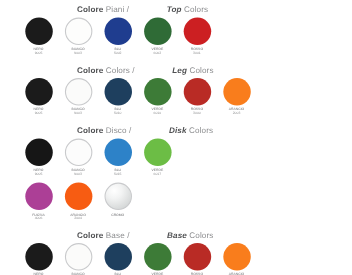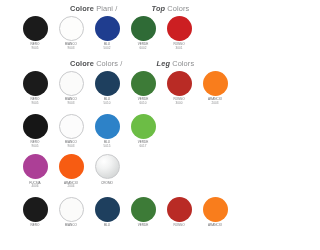--- a/index.html
+++ b/index.html
@@ -159,20 +159,21 @@
           </div>
           <div class="swatch-cell">
             <div class="dot" style="background: rgb(249, 125, 28);"></div>
             <div class="swatch-name">ARANCIO</div>
             <div class="swatch-code">2003</div>
           </div>
         </div>
       </div>
       <div class="sec-gap-2"></div>
       <div class="section">
+        <div class="section-title"><span class="t-strong">Colore</span> <span class="t-reg">Disco</span> <span class="t-sep">/</span> <span class="t-bolditalic">Disk</span> <span class="t-reg">Colors</span></div>
         <div class="swatch-row">
           <div class="swatch-cell">
             <div class="dot" style="background: rgb(22, 22, 22);"></div>
             <div class="swatch-name">NERO</div>
             <div class="swatch-code">9005</div>
           </div>
           <div class="swatch-cell">
             <div class="dot bordered" style="background: rgb(252, 252, 252);"></div>
             <div class="swatch-name">BIANCO</div>
             <div class="swatch-code">9003</div>
@@ -202,20 +203,21 @@
           </div>
           <div class="swatch-cell">
             <div class="dot bordered" style="background: radial-gradient(circle at 34% 28%, rgb(255, 255, 255) 0%, rgb(242, 243, 243) 32%, rgb(223, 225, 225) 62%, rgb(207, 210, 210) 88%, rgb(196, 199, 199) 100%);"></div>
             <div class="swatch-name">CROMO</div>
             <div class="swatch-code"></div>
           </div>
         </div>
       </div>
       <div class="sec-gap-3"></div>
       <div class="section">
+        <div class="section-title"><span class="t-strong">Colore</span> <span class="t-reg">Base</span> <span class="t-sep">/</span> <span class="t-bolditalic">Base</span> <span class="t-reg">Colors</span></div>
         <div class="swatch-row">
           <div class="swatch-cell">
             <div class="dot" style="background: rgb(27, 27, 27);"></div>
             <div class="swatch-name">NERO</div>
           </div>
           <div class="swatch-cell">
             <div class="dot bordered" style="background: rgb(251, 251, 250);"></div>
             <div class="swatch-name">BIANCO</div>
           </div>
           <div class="swatch-cell">

